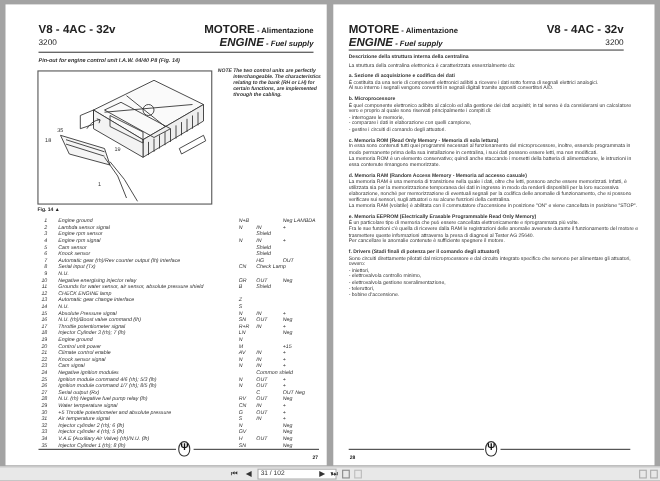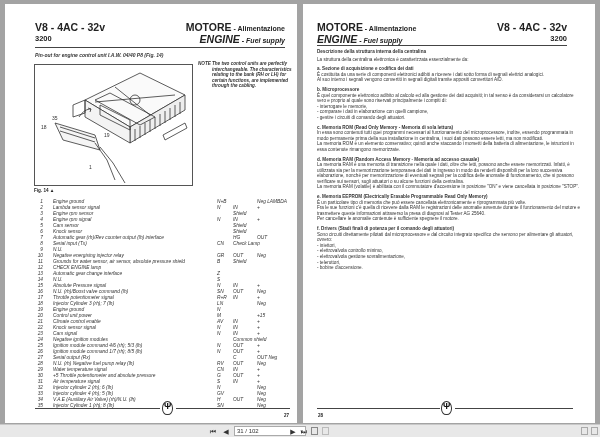--- a/index.html
+++ b/index.html
@@ -6,21 +6,21 @@
   html, body { width: 600px; height: 437px; overflow: hidden; }
   body { background: #9f9f9f; font-family: "Liberation Sans", sans-serif; position: relative; color: #222; }
   .viewer { position: absolute; left: 0; top: 0; width: 600px; height: 424px; background: #a3a3a3; }
   .page { position: absolute; top: 4px; width: 292px; height: 419px; background: #fff; }
   .page.left { left: 5px; }
   .page.right { left: 303px; }
 
   
   .hdr { position: absolute; top: 17px; left: 30px; right: 12px; height: 26px; }
   .hdr .model { font-weight: bold; font-size: 10.5px; color: #222; position: absolute; }
-  .hdr .code { font-weight: bold; font-size: 7.5px; position: absolute; }
+  .hdr .code { font-weight: normal; font-size: 7.5px; position: absolute; }
   .hdr .motore { font-weight: bold; font-size: 10.5px; position: absolute; white-space: nowrap; }
   .hdr .motore small { font-size: 7px; }
   .hdr .engine { font-weight: bold; font-style: italic; font-size: 10.5px; position: absolute; white-space: nowrap; }
   .hdr .engine small { font-size: 7px; }
   .rule { position: absolute; height: 1px; background: #444; }
 
   .caption { position: absolute; font-size: 5px; font-style: italic; font-weight: bold; color: #333; }
   .figbox { position: absolute; left: 29px; top: 60px; width: 159px; height: 122px; border: 1px solid #555; background: #fff; }
   .note { position: absolute; left: 193px; top: 57px; width: 94px; font-size: 4.6px; font-style: italic; font-weight: bold; line-height: 5.5px; color: #333; }
   .note .lbl { position: absolute; left: 0; top: 0; }

